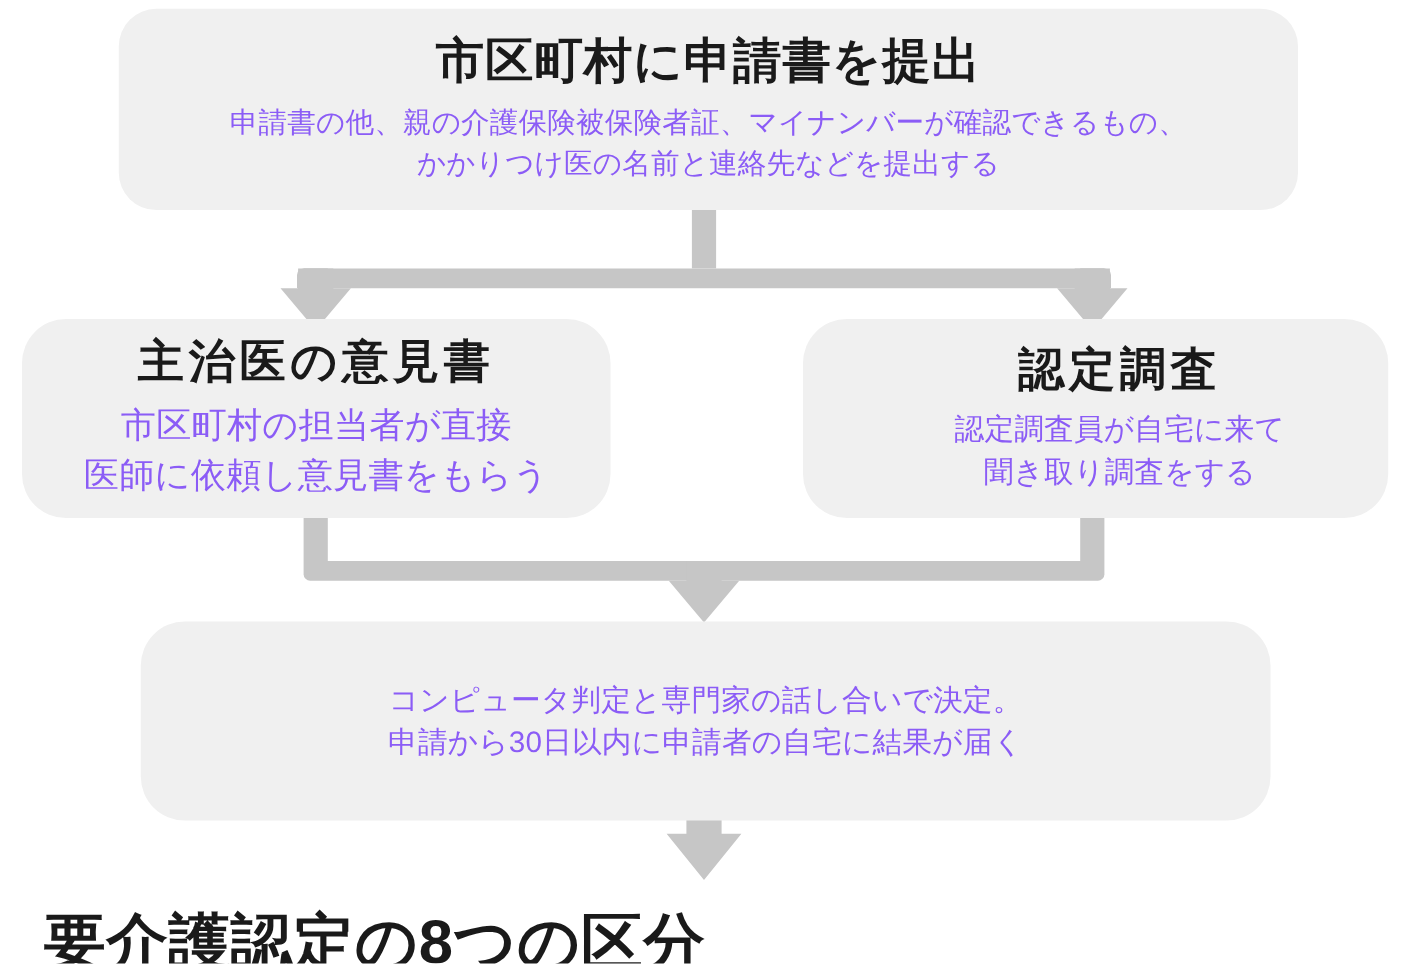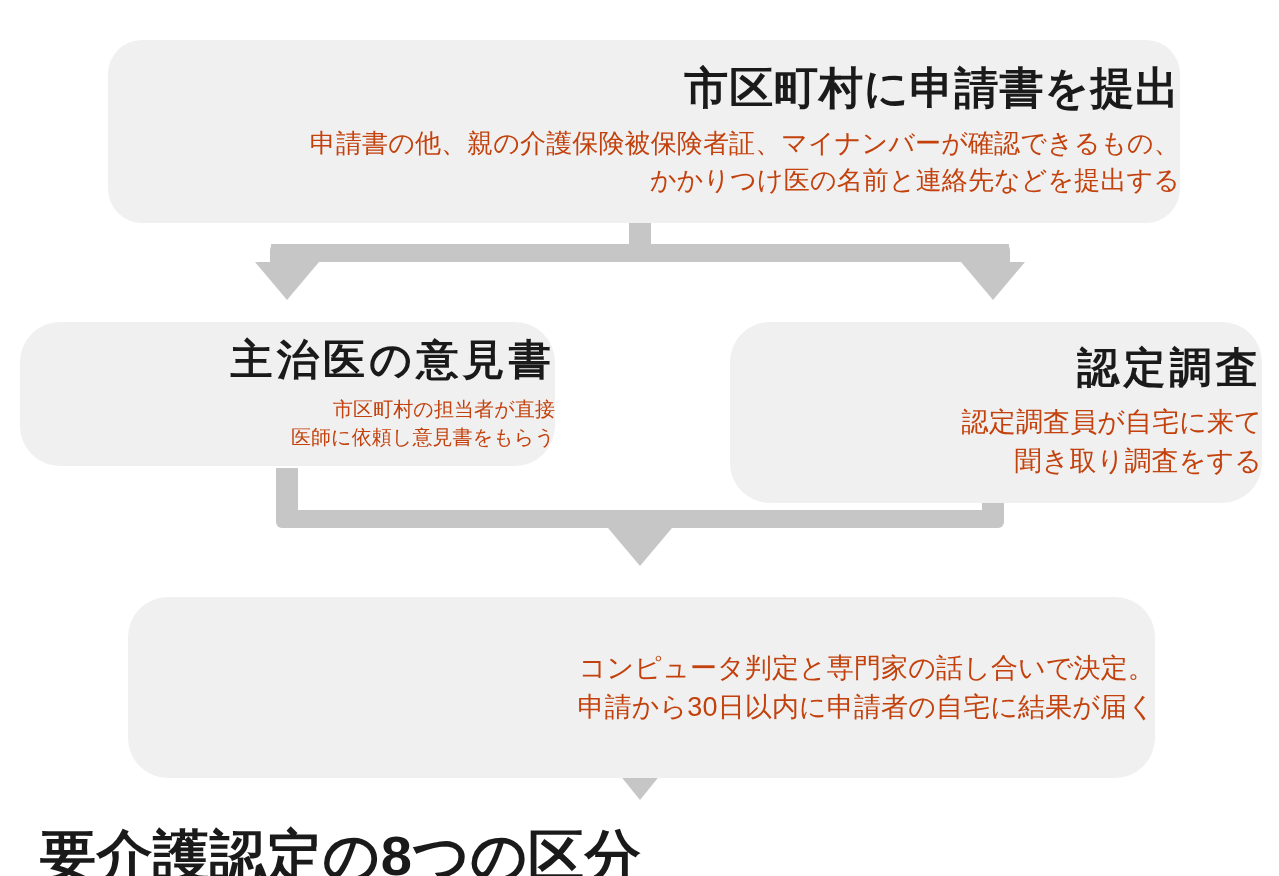--- a/index.html
+++ b/index.html
@@ -22,56 +22,55 @@
   }
 
   
   .box {
     position: absolute;
     background: #f0f0f0;
     border-radius: 34px;
     box-sizing: border-box;
     display: flex;
     flex-direction: column;
-    align-items: flex-end;
+    align-items: center;
     justify-content: center;
     text-align: center;
-    margin-top: 32px;
   }
   .box-title {
     font-weight: bold;
     color: #1a1a1a;
     letter-spacing: 0.02em;
     line-height: 1.1;
     white-space: nowrap;
   }
   .box-body {
-    color: #c2410c;
+    color: #8b5cf6;
     line-height: 1.42;
     letter-spacing: 0.005em;
     white-space: nowrap;
   }
 
   
   #box-apply {
     left: 108px;  top: 8px;
     width: 1072px; height: 183px;
     border-radius: 34px;
   }
   #box-apply .box-title { font-size: 44px; margin-bottom: 12px; }
   #box-apply .box-body  { font-size: 26px; }
 
   
   #box-opinion {
     left: 20px; top: 290px;
-    width: 535px; height: 144px;
+    width: 535px; height: 181px;
     border-radius: 40px;
   }
   #box-opinion .box-title { font-size: 42px; letter-spacing: 0.10em; margin-bottom: 12px; }
-  #box-opinion .box-body  { font-size: 20px; font-family: Liberation Serif, serif; }
+  #box-opinion .box-body  { font-size: 32px; font-family: Liberation Serif, serif; }
 
   
   #box-survey {
     left: 730px; top: 290px;
     width: 532px; height: 181px;
     border-radius: 40px;
     padding-left: 44px;
   }
   #box-survey .box-title { font-size: 42px; letter-spacing: 0.10em; margin-bottom: 12px; }
   #box-survey .box-body  { font-size: 27px; }

